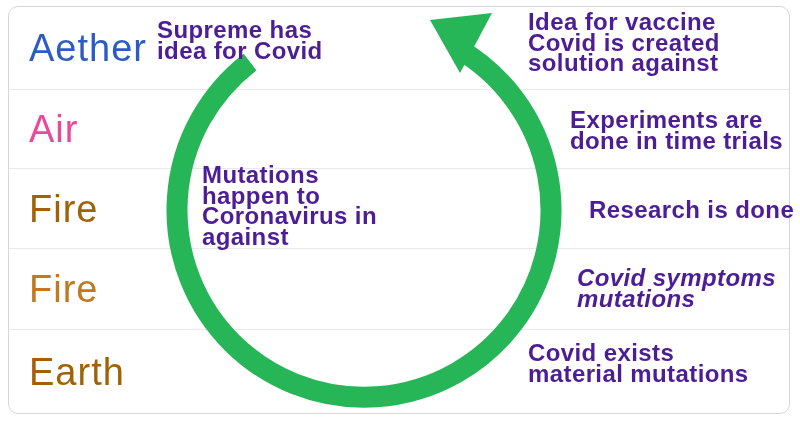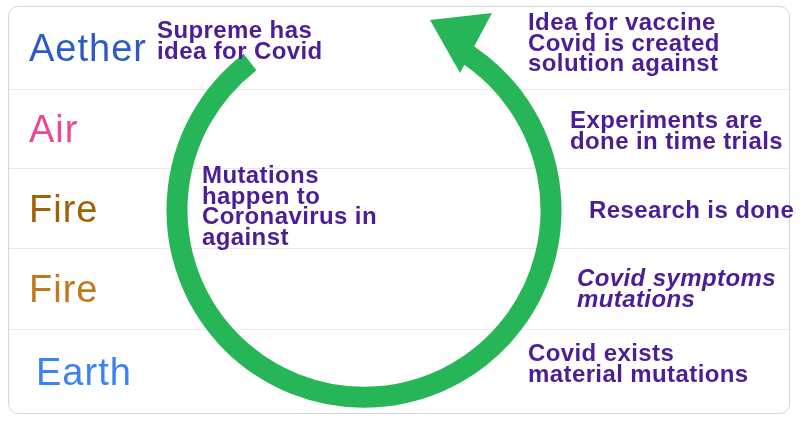--- a/index.html
+++ b/index.html
@@ -47,21 +47,21 @@
   <div class="row row-2">
     <span class="row-label" style="color: #ec4899;">Air</span>
   </div>
   <div class="row row-3">
     <span class="row-label" style="color: #a16207;">Fire</span>
   </div>
   <div class="row row-4">
     <span class="row-label" style="color: rgb(193, 120, 30);">Fire</span>
   </div>
   <div class="row row-5">
-    <span class="row-label" style="color: #3b82f6; margin-left: 7px;">Earth</span>
+    <span class="row-label" style="color: #a16207;">Earth</span>
   </div>
 </div>
 
 <svg class="arrow-svg" width="800" height="423" viewBox="0 0 800 423" style="color: rgb(39, 182, 87);">
   <path d="M 250 62 A 187 187 0 1 0 457 48" fill="none" stroke="currentColor" stroke-width="21" stroke-linecap="butt"></path>
   <polygon points="430,20 492,13 460,73" fill="currentColor"></polygon>
 </svg>
 
 <div class="note note-supreme">
   <div>Supreme has</div>

